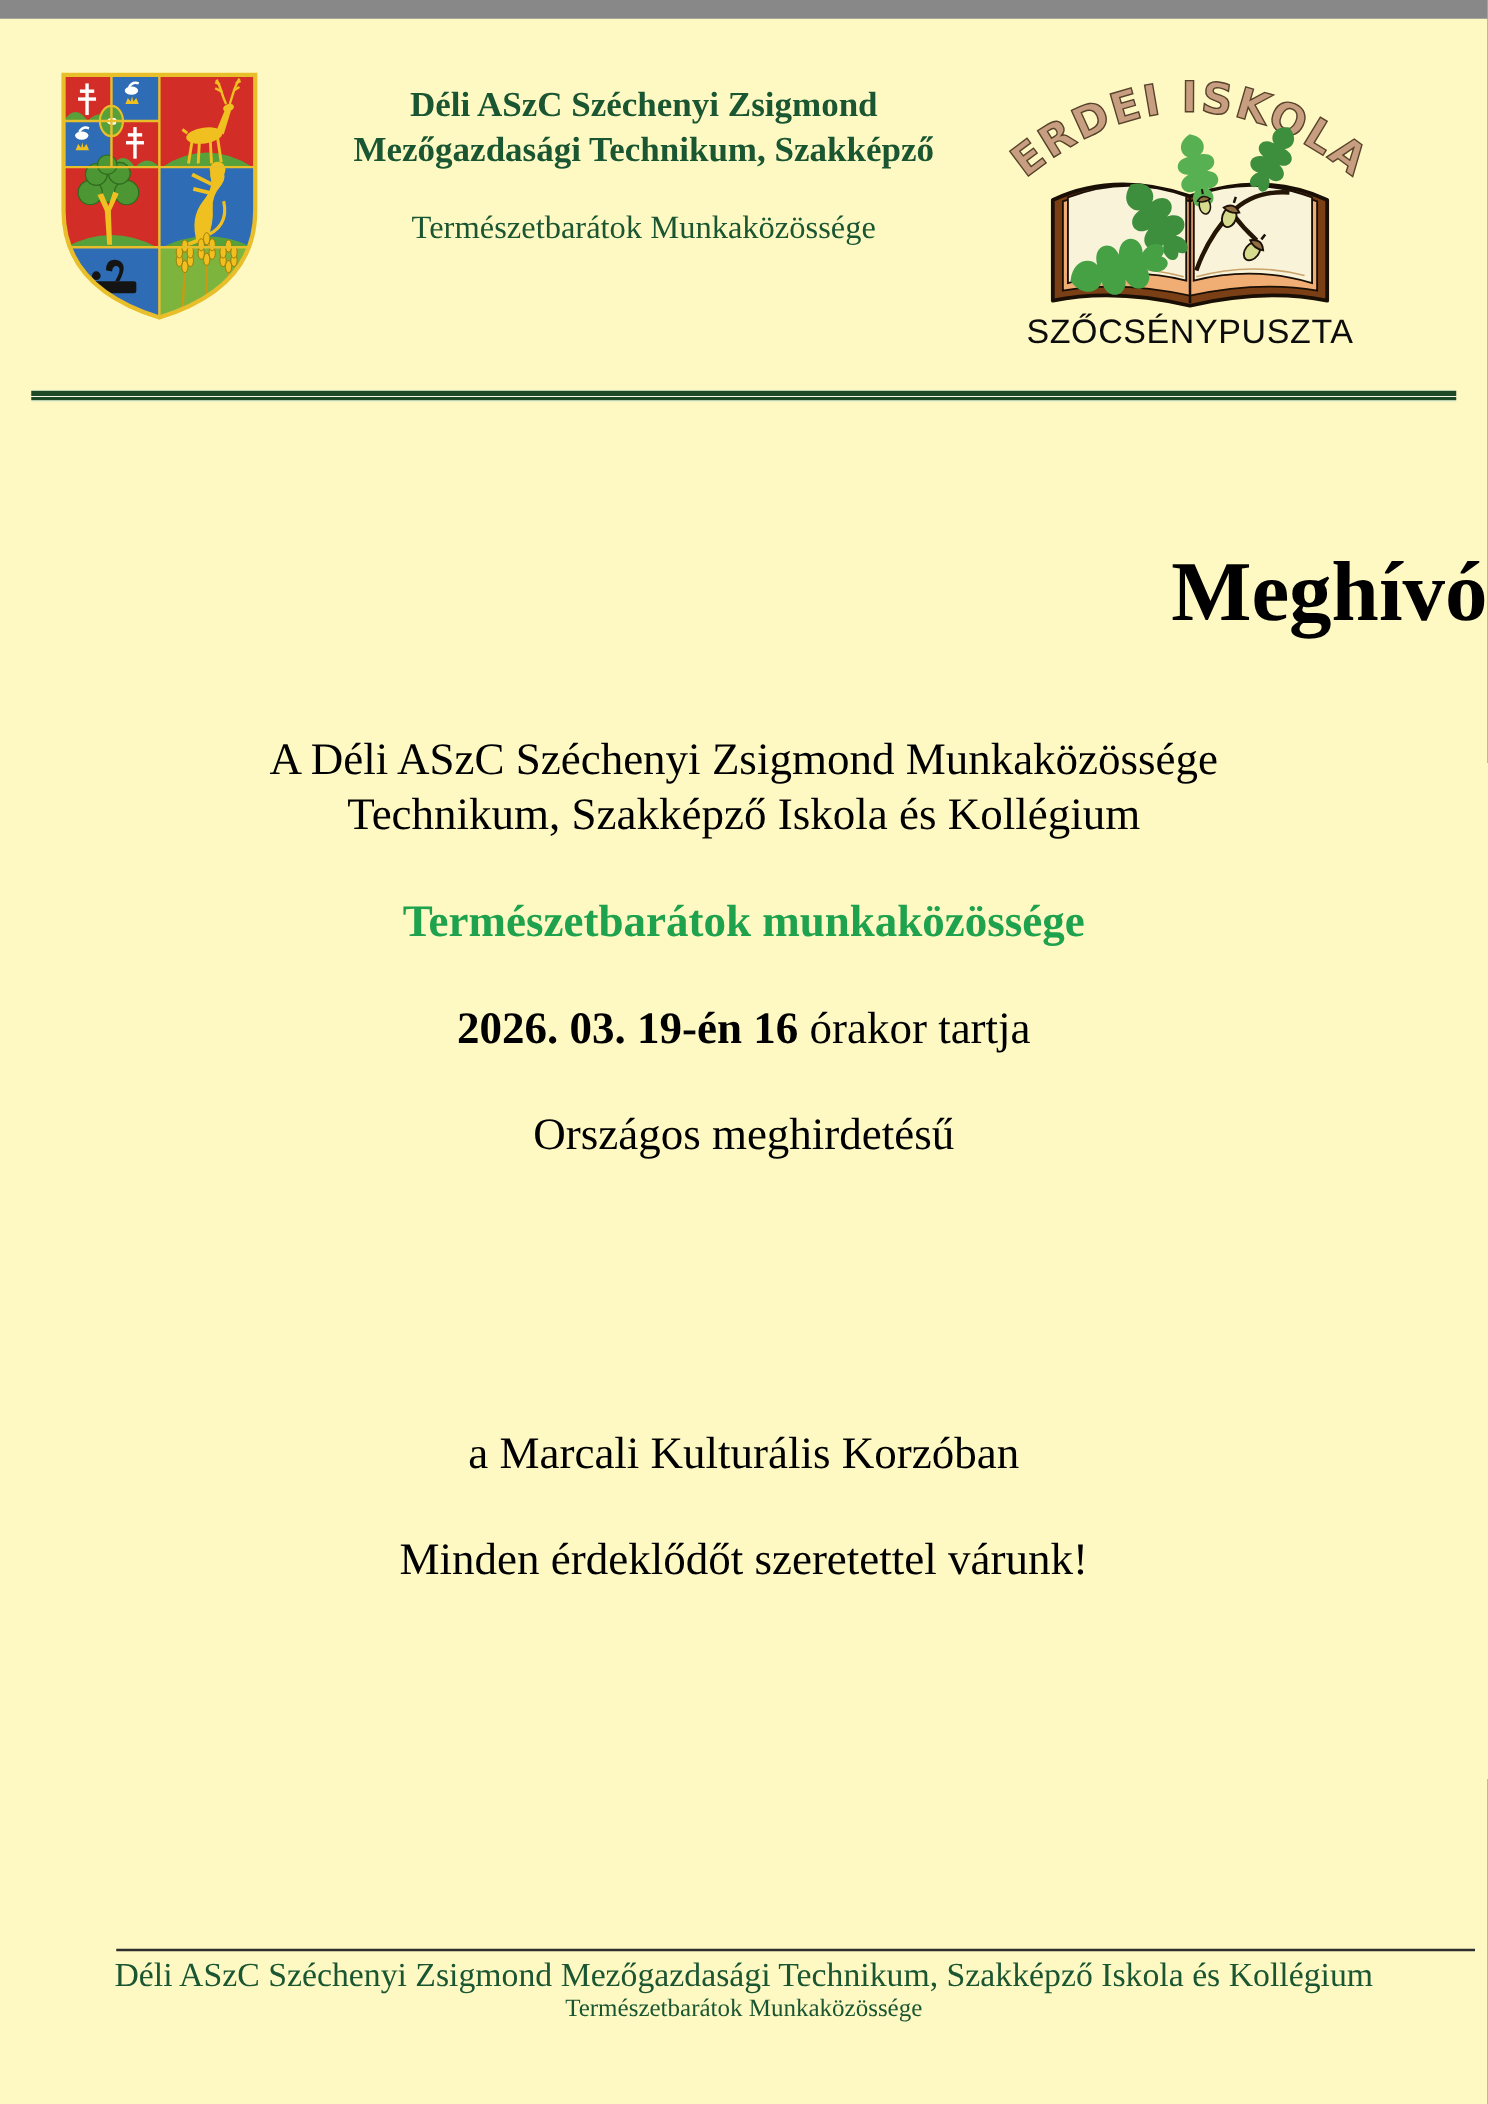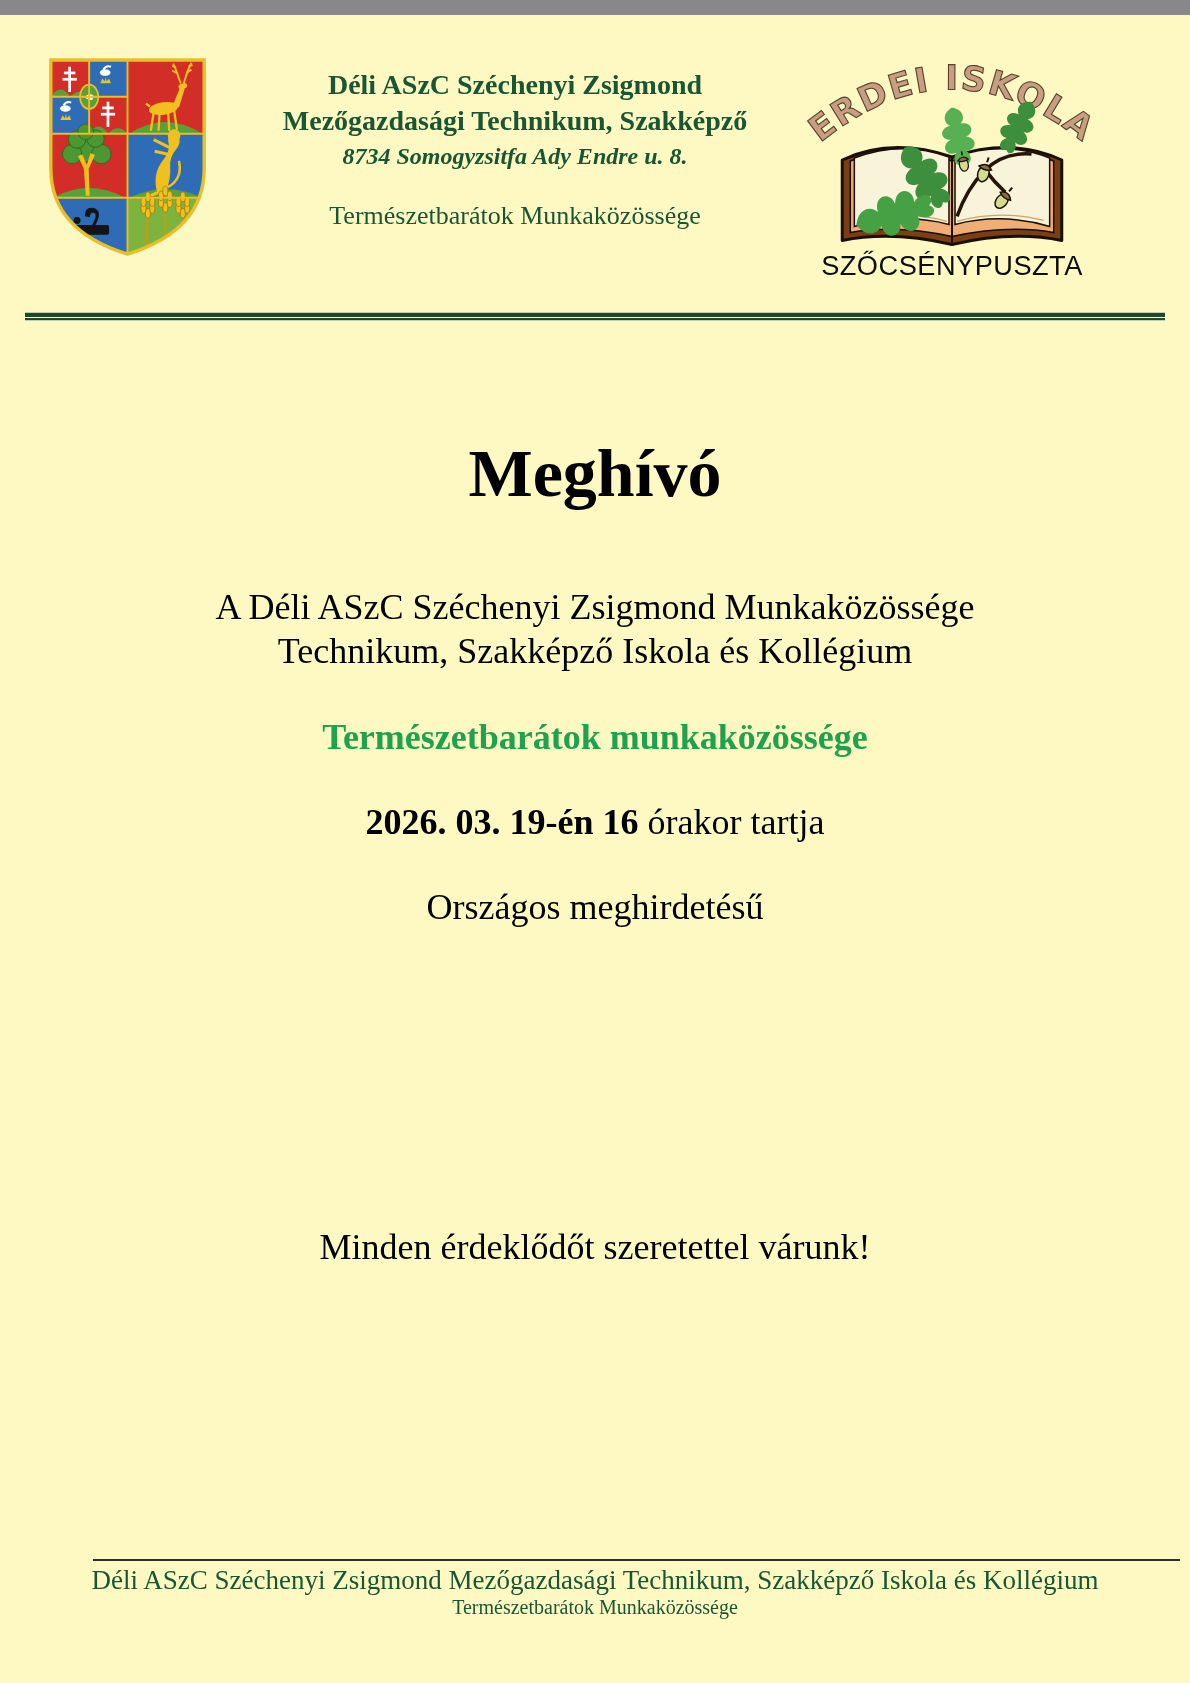--- a/index.html
+++ b/index.html
@@ -22,21 +22,21 @@
     position:absolute; top:297px; left:25px; right:25px; height:9px;
     background:linear-gradient(to bottom,
       #b9d2b4 0 1px,
       var(--divider-green,#1d4a24) 1px 5px,
       #f7f7f1 5px 6px,
       var(--divider-green,#1d4a24) 6px 8px,
       #b9d2b4 8px 9px);
   }
   
   .doc-title {
-    position:absolute; top:413px; left:0; width:100%; text-align:center;
+    position:absolute; top:413px; left:0; width:100%; text-align:right;
     font-size:68px; font-weight:bold; line-height:90px; margin:0;
   }
   .bp {
     position:absolute; left:0; width:100%; margin:0; text-align:center;
     font-size:36px; line-height:44px;
   }
   .green-bold { color:var(--bright-green,#1ea24d); font-weight:bold; }
   .bold { font-weight:bold; }
   
   .footer-rule { position:absolute; top:1544px; left:93px; width:1087px; height:2px; background:#2e2e2e; }
@@ -182,21 +182,20 @@
         <path d="M6,44 H85"></path>
           <path d="M45.5,6 V82"></path>
       </g>
     </g>
     <path d="M6,6 L164,6 L164,118 C164,166 130,192 85,206 C40,192 6,166 6,118 Z" fill="none" stroke="#e9be2b" stroke-width="3.5"></path>
   </svg>
 
   <div class="header-text">
     <div class="h-line">Déli ASzC Széchenyi Zsigmond</div>
     <div class="h-line">Mezőgazdasági Technikum, Szakképző</div>
-    <div class="h-address">8734 Somogyzsitfa Ady Endre u. 8.</div>
     <div class="h-sub">Természetbarátok Munkaközössége</div>
   </div>
 
   <svg class="logo" viewBox="0 0 290 240" aria-hidden="true">
     <defs>
       <path id="arcPath" d="M 18,100 Q 145,0 272,100" fill="none"></path>
       <path id="oakleaf" d="M0,-28 C10,-24 8,-16 4,-14 C14,-14 14,-4 6,-3 C16,0 12,10 4,8 C10,14 4,22 0,16 C-4,22 -10,14 -4,8 C-12,10 -16,0 -6,-3 C-14,-4 -14,-14 -4,-14 C-8,-16 -10,-24 0,-28 Z"></path>
       <g id="acorn">
         <ellipse cx="0" cy="6" rx="5.5" ry="8" fill="#d6dc8e" stroke="#1d1208" stroke-width="1.5"></ellipse>
         <path d="M-6.5,0 Q0,-7 6.5,0 Q0,3.5 -6.5,0 Z" fill="#8f6f42" stroke="#1d1208" stroke-width="1.5"></path>
@@ -235,20 +234,21 @@
 
   <h1 class="doc-title">Meghívó</h1>
 
   <p class="bp" style="top:570px">
     <span>A Déli ASzC Széchenyi Zsigmond Munkaközössége</span><br>
     <span>Technikum, Szakképző Iskola és Kollégium</span>
   </p>
   <p class="bp green-bold" style="top:700px">Természetbarátok munkaközössége</p>
   <p class="bp" style="top:785px"><span class="bold">2026. 03. 19-én 16</span><span> órakor tartja</span></p>
   <p class="bp" style="top:870px">Országos meghirdetésű</p>
+  <p class="bp" style="top:1125px">a Marcali Kulturális Korzóban</p>
   <p class="bp" style="top:1210px">Minden érdeklődőt szeretettel várunk!</p>
 
   <div class="footer-rule"></div>
   <div class="footer-text">
     <p class="f1">Déli ASzC Széchenyi Zsigmond Mezőgazdasági Technikum, Szakképző Iskola és Kollégium</p>
     <p class="f2">Természetbarátok Munkaközössége</p>
   </div>
 
 </div>
 

